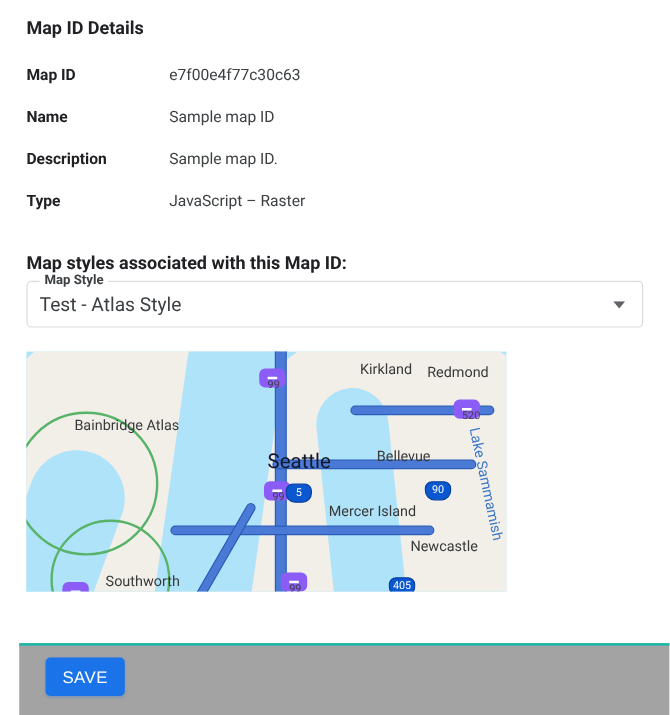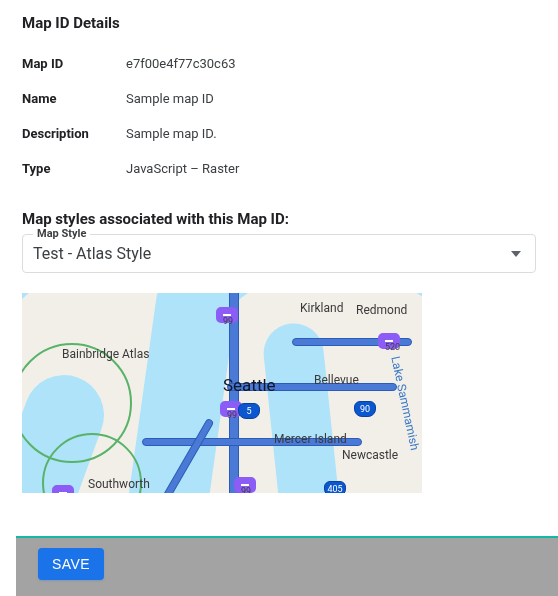--- a/index.html
+++ b/index.html
@@ -25,20 +25,21 @@
       font-weight: 700;
       margin-bottom: 14px;
     }
     .details-table {
       width: 100%;
     }
     .detail-row {
       display: flex;
       align-items: baseline;
       padding: 10px 0;
+      gap: 15px;
     }
     .detail-label {
       width: 104px;
       font-weight: 700;
       font-size: 13px;
       color: #202124;
     }
     .detail-value {
       font-size: 13px;
       color: #3c4043;
@@ -232,21 +233,21 @@
     <div class="road r-vert"></div>
     <div class="road r-h1"></div>
     <div class="road r-h2"></div>
     <div class="road r-h3"></div>
     <div class="road r-diag"></div>
 
     <div class="maplabel big" style="left:201px; top:82px;">Seattle</div>
     <div class="maplabel" style="left:292px; top:80px;">Bellevue</div>
     <div class="maplabel" style="left:278px; top:8px;">Kirkland</div>
     <div class="maplabel" style="left:334px; top:10px;">Redmond</div>
-    <div class="maplabel" style="left:252px; top:139px;">Mercer Island</div>
+    <div class="maplabel" style="left:252px; top:126px;">Mercer Island</div>
     <div class="maplabel" style="left:320px; top:155px;">Newcastle</div>
     <div class="maplabel" style="left:40px; top:54px; text-align:center;">Bainbridge Atlas</div>
     <div class="maplabel" style="left:66px; top:184px;">Southworth</div>
     <div class="maplabel" style="left:380px; top:62px; transform: rotate(78deg); transform-origin:left top; color:#3b78c6;">Lake Sammamish</div>
 
     <div class="shield" style="left:194px; top:14px;">99</div>
     <div class="shield" style="left:198px; top:108px;">99</div>
     <div class="shield" style="left:212px; top:184px;">99</div>
     <div class="shield" style="left:356px; top:40px;">520</div>
     <div class="shield" style="left:30px; top:192px;">160</div>

